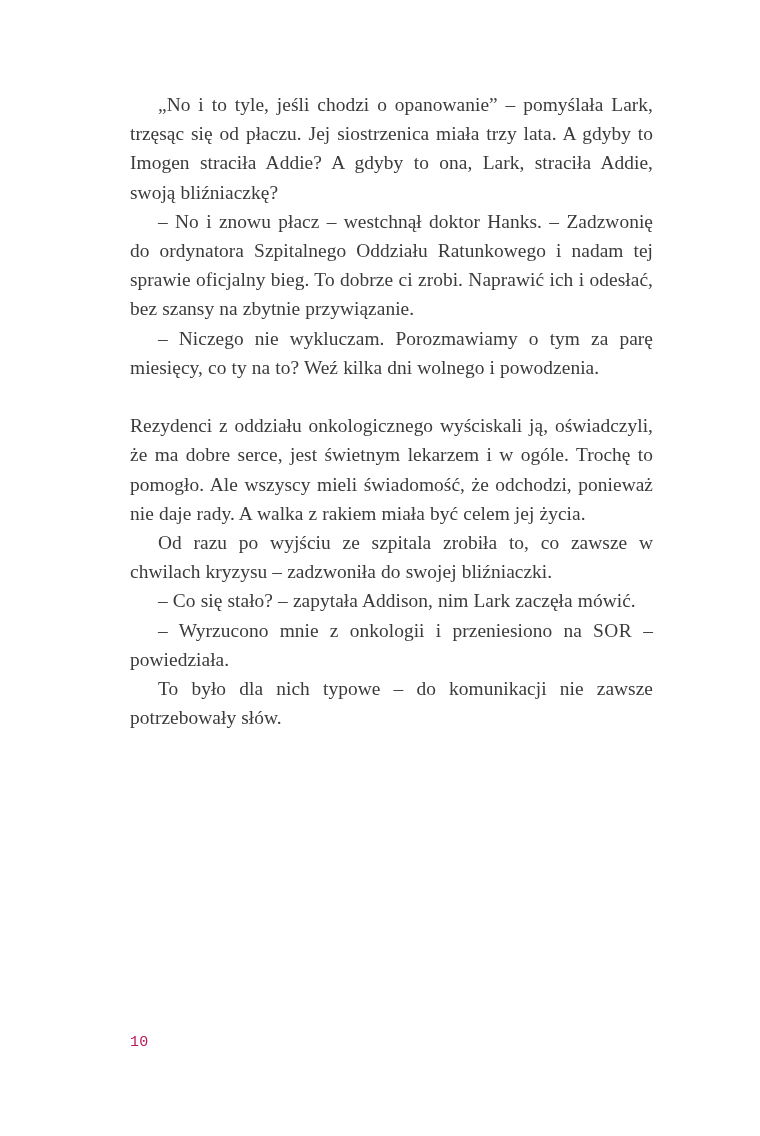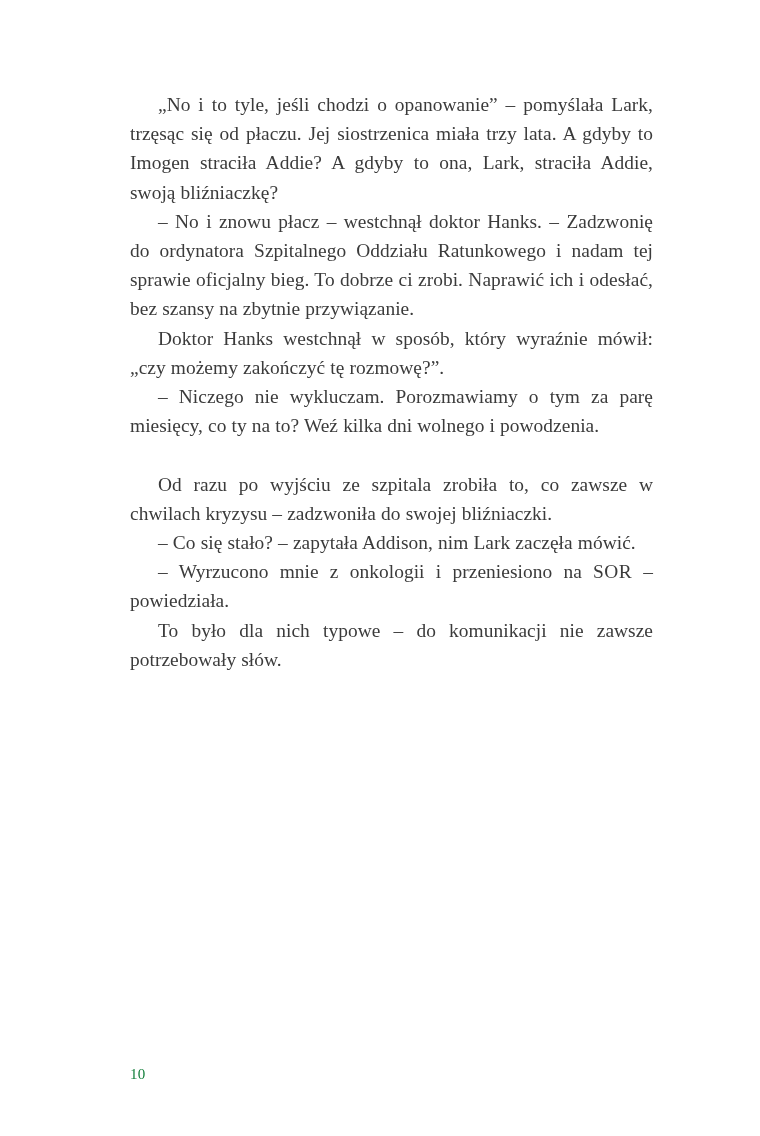--- a/index.html
+++ b/index.html
@@ -62,44 +62,43 @@
     font-size: 1em;
     letter-spacing: 0.4px;
   }
 
   .folio {
     position: absolute;
     left: 118px;
     top: 1034px;
     font-size: 15px;
     line-height: 18px;
-    color: #15803d;
-    font-family: Liberation Serif, serif;
+    color: #be185d;
+    font-family: Liberation Mono, monospace;
     letter-spacing: 0.3px;
-    margin-top: 31px;
   }
 </style>
 </head>
 <body>
 
 <div class="page">
 
   <div class="text-block">
 
     <p class="para last-line-left">„No i to tyle, jeśli chodzi o opanowanie” – pomyślała Lark, trzęsąc się od płaczu. Jej siostrzenica miała trzy lata. A gdyby to Imogen straciła Addie? A gdyby to ona, Lark, straciła Addie, swoją bliźniaczkę?</p>
 
     <p class="para last-line-left">– No i znowu płacz – westchnął doktor Hanks. – Zadzwonię do ordynatora Szpitalnego Oddziału Ratunkowego i nadam tej sprawie oficjalny bieg. To dobrze ci zrobi. Naprawić ich i odesłać, bez szansy na zbytnie przywiązanie.</p>
 
 
-    <p class="para last-line-left">Doktor Hanks westchnął w sposób, który wyraźnie mówił: „czy możemy zakończyć tę rozmowę?”.</p>
 
     <p class="para last-line-left">– Niczego nie wykluczam. Porozmawiamy o tym za parę miesięcy, co ty na to? Weź kilka dni wolnego i powodzenia.</p>
 
     <div class="section-gap"></div>
 
+    <p class="para no-indent last-line-left">Rezydenci z oddziału onkologicznego wyściskali ją, oświadczyli, że ma dobre serce, jest świetnym lekarzem i w ogóle. Trochę to pomogło. Ale wszyscy mieli świadomość, że odchodzi, ponieważ nie daje rady. A walka z rakiem miała być celem jej życia.</p>
 
     <p class="para last-line-left">Od razu po wyjściu ze szpitala zrobiła to, co zawsze w chwilach kryzysu – zadzwoniła do swojej bliźniaczki.</p>
 
     <p class="para last-line-left">– Co się stało? – zapytała Addison, nim Lark zaczęła mówić.</p>
 
     <p class="para last-line-left"><span>– Wyrzucono mnie z onkologii i przeniesiono na </span><span class="smallcaps">SOR</span><span> – powiedziała.</span></p>
 
     <p class="para last-line-left">To było dla nich typowe – do komunikacji nie zawsze potrzebowały słów.</p>
 
 

